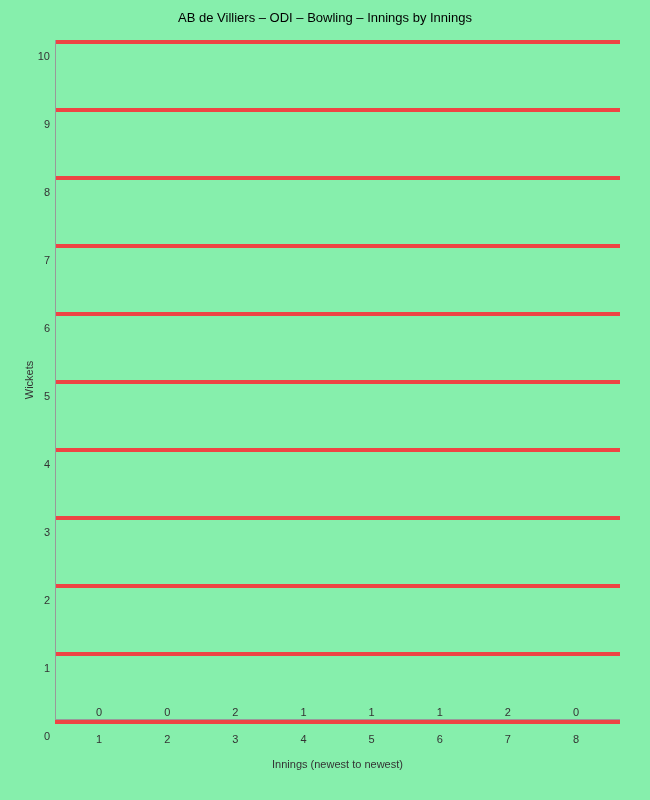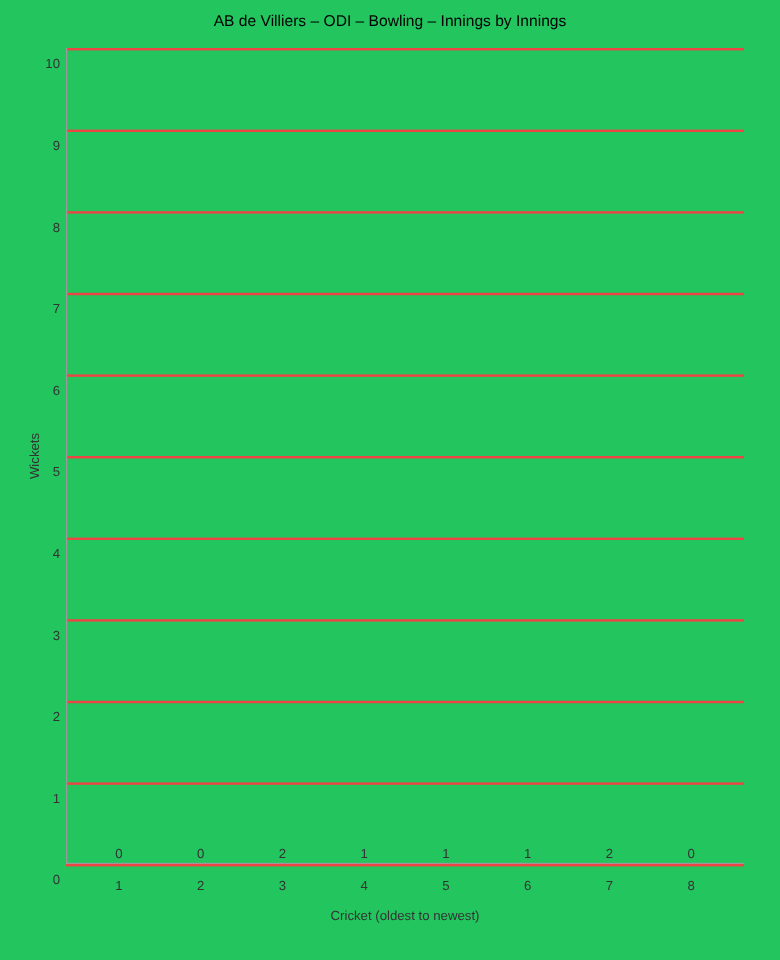--- a/index.html
+++ b/index.html
@@ -12,21 +12,21 @@
       color: #000;
       display: flex;
       flex-direction: column;
       align-items: center;
       justify-content: flex-start;
     }
     .chart-container {
       width: 650px;
       height: 800px;
       position: relative;
-      background: #22c55e;
+      background: #86efac;
     }
     .chart-title {
       text-align: center;
       font-size: 13px;
       font-weight: normal;
       padding-top: 10px;
       padding-bottom: 5px;
     }
     .chart-area {
       position: absolute;
@@ -35,21 +35,21 @@
       right: 30px;
       bottom: 80px;
     }
     .grid-lines {
       position: absolute;
       top: 0; left: 0; right: 0; bottom: 0;
     }
     .grid-line {
       position: absolute;
       left: 0; right: 0;
-      border-top: 2px solid #ef4444;
+      border-top: 4px solid #ef4444;
       text-decoration: underline;
     }
     .y-axis-label {
       position: absolute;
       left: -45px;
       top: 50%;
       transform: translateY(-50%) rotate(-90deg);
       font-size: 11px;
       white-space: nowrap;
       color: #333;
@@ -206,18 +206,18 @@
     <div class="x-axis" id="x-axis">
         <div class="x-tick">1</div>
         <div class="x-tick">2</div>
         <div class="x-tick">3</div>
         <div class="x-tick">4</div>
         <div class="x-tick">5</div>
         <div class="x-tick">6</div>
         <div class="x-tick">7</div>
         <div class="x-tick">8</div>
       </div>
-    <div class="x-axis-label">Cricket (oldest to newest)</div>
+    <div class="x-axis-label">Innings (newest to newest)</div>
 
     <div class="chart-border"></div>
   </div>
 
 </div>
 
 </body></html>

